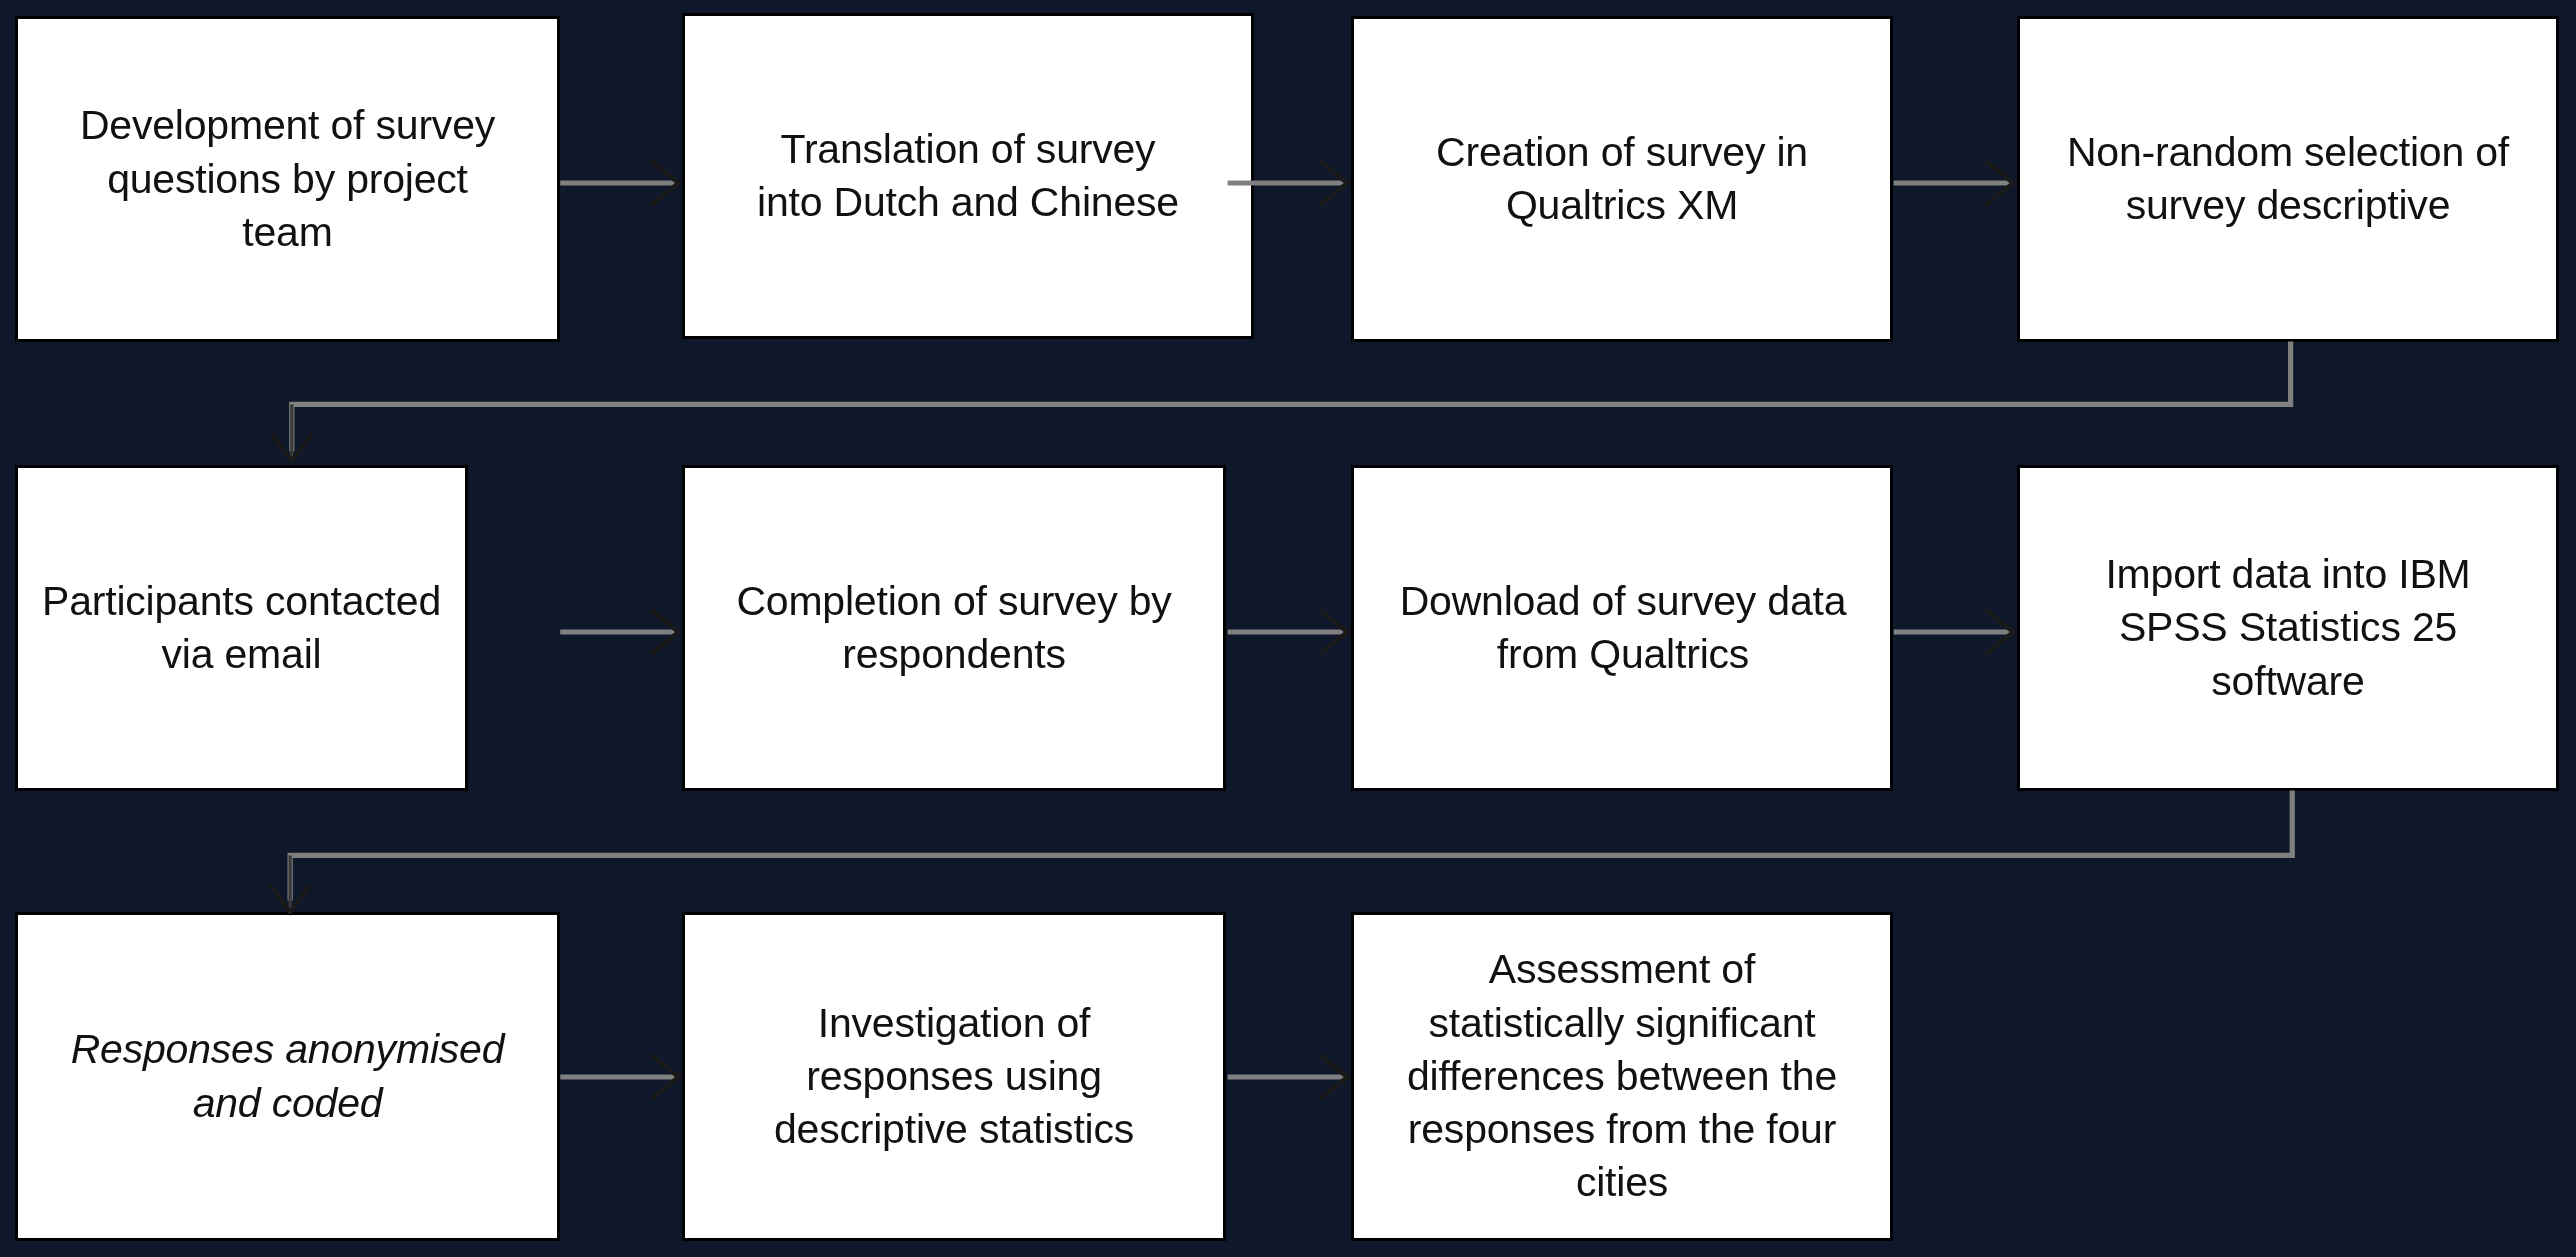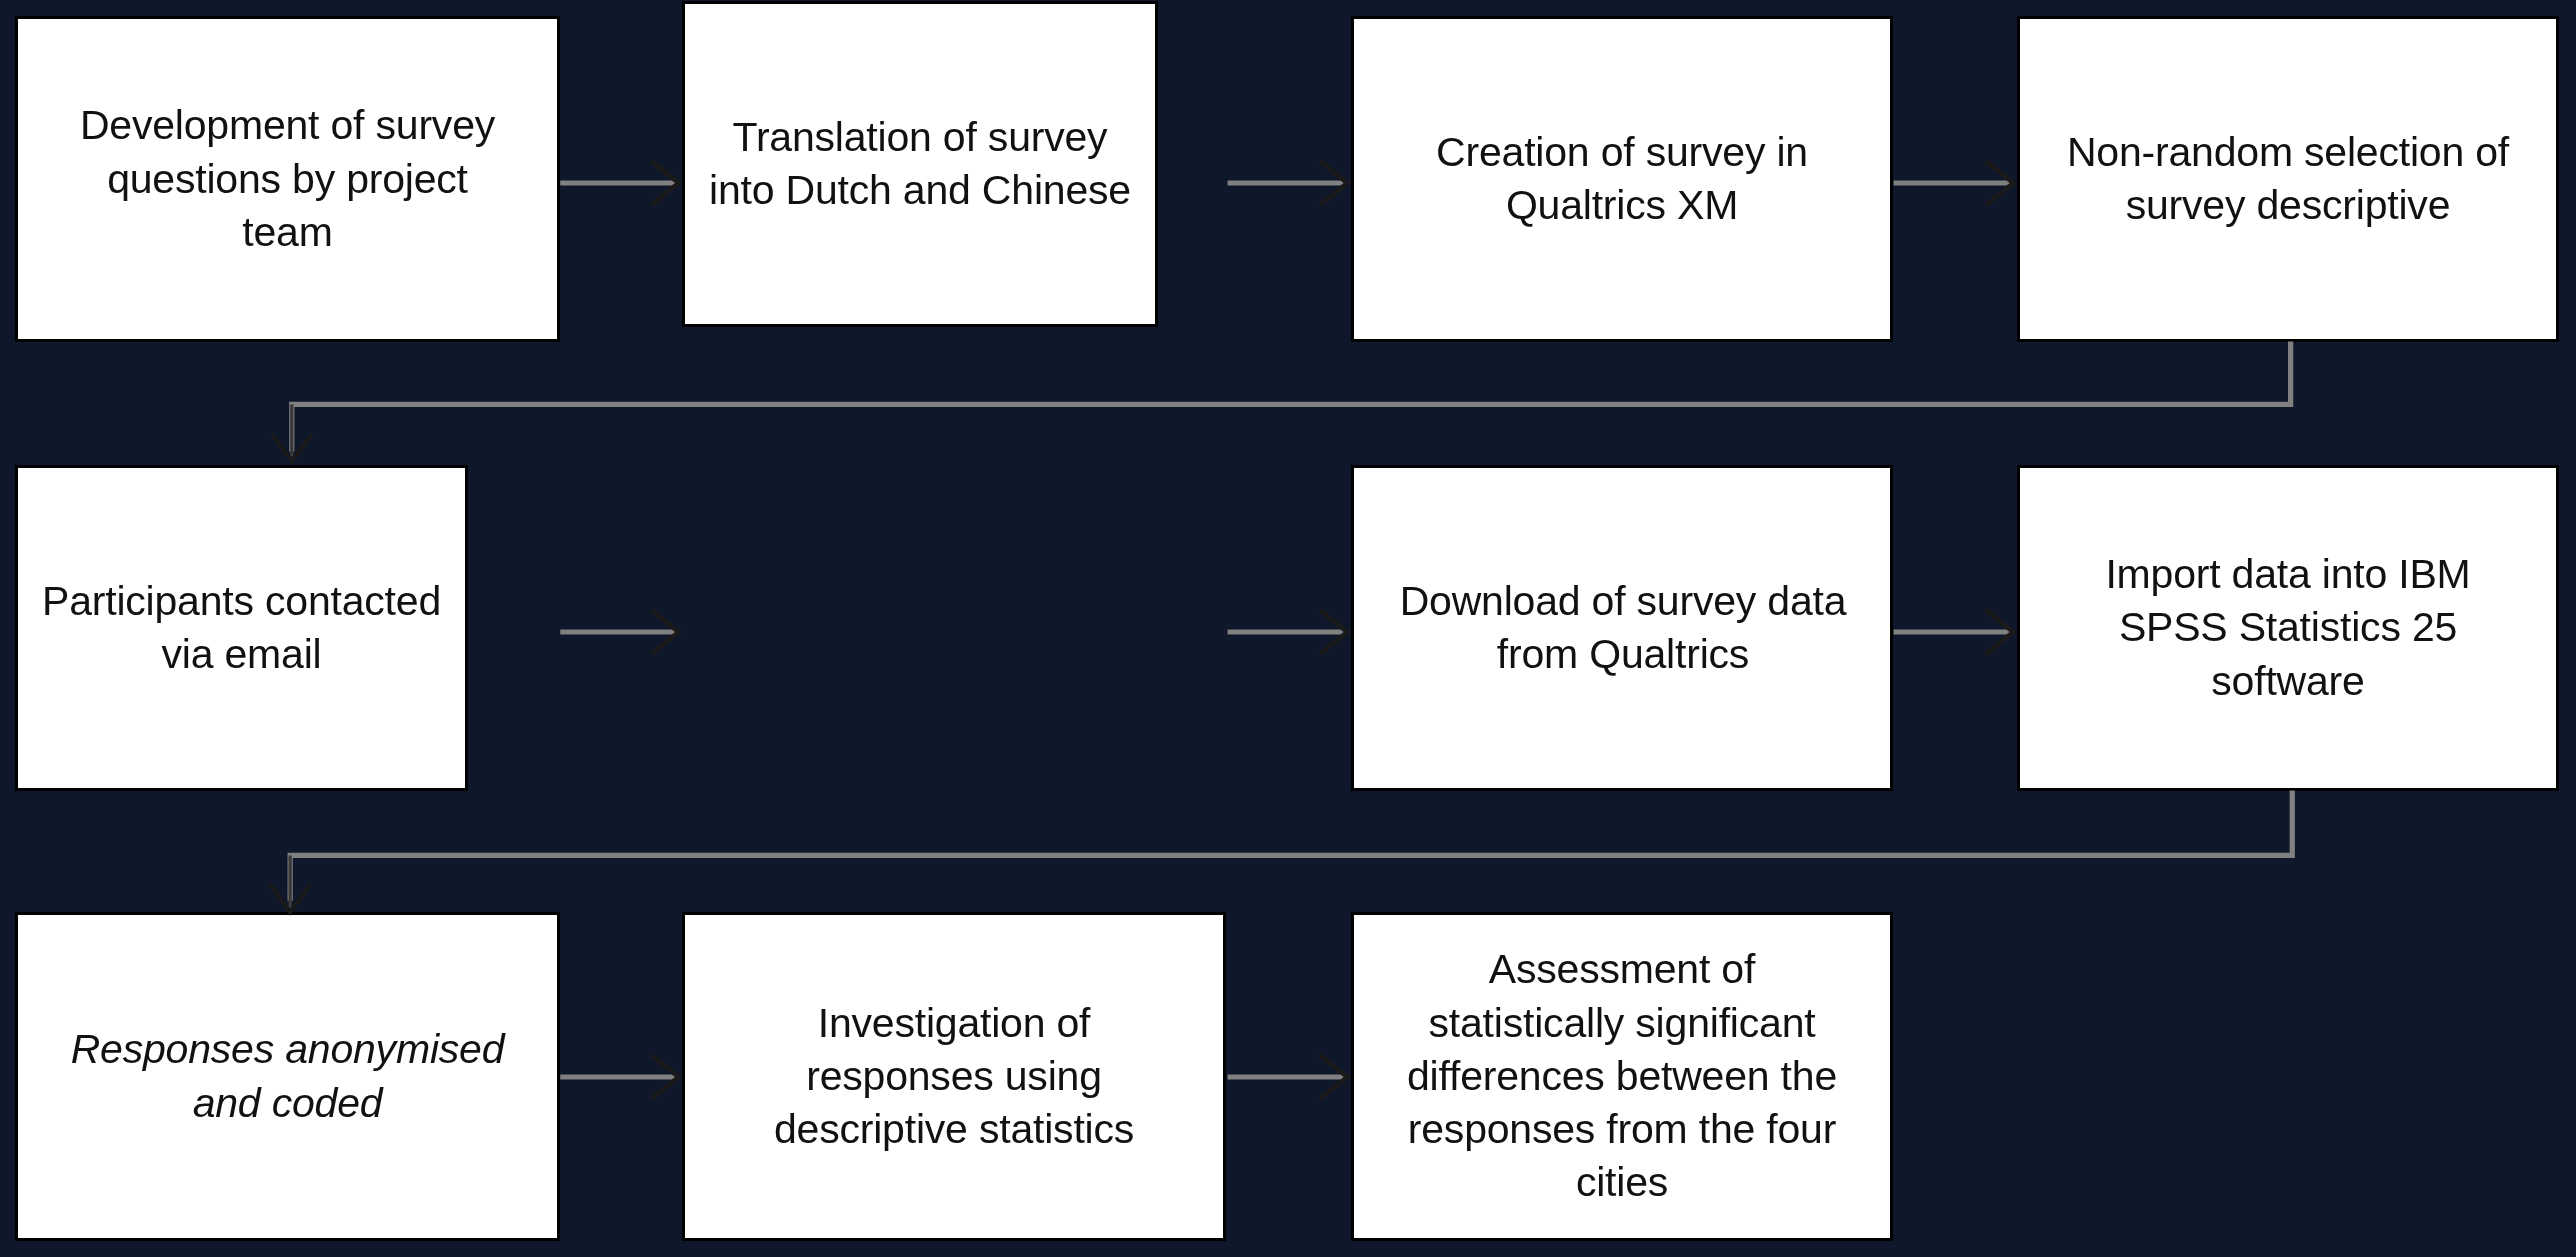--- a/index.html
+++ b/index.html
@@ -73,40 +73,44 @@
 <body>
 
 <div id="canvas">
 
   <div class="node" style="left:15px; top:16.4px; width:545px; height:326px;">
     <span class="node-label">Development of survey
 questions by project
 team</span>
   </div>
 
-  <div class="node" style="left:682px; top:1px; width:476px; height:326px;">
+  <div class="node" style="left:682px; top:13px; width:572px; height:326px;">
     <span class="node-label">Translation of survey
 into Dutch and Chinese</span>
   </div>
 
   <div class="node" style="left:1351px; top:16.4px; width:542px; height:326px;">
     <span class="node-label">Creation of survey in
 Qualtrics XM</span>
   </div>
 
   <div class="node" style="left:2017px; top:16.4px; width:542px; height:326px;">
     <span class="node-label">Non-random selection of
 survey descriptive</span>
   </div>
 
   <div class="node" style="left:15px; top:465px; width:453px; height:326px;">
     <span class="node-label">Participants contacted
 via email</span>
   </div>
 
+  <div class="node" style="left:682px; top:465px; width:544px; height:326px;">
+    <span class="node-label">Completion of survey by
+respondents</span>
+  </div>
 
   <div class="node" style="left:1351px; top:465px; width:542px; height:326px;padding-left:24px;">
     <span class="node-label">Download of survey data
 from Qualtrics</span>
   </div>
 
   <div class="node" style="left:2017px; top:465px; width:542px; height:326px;">
     <span class="node-label">Import data into IBM
 SPSS Statistics 25
 software</span>

